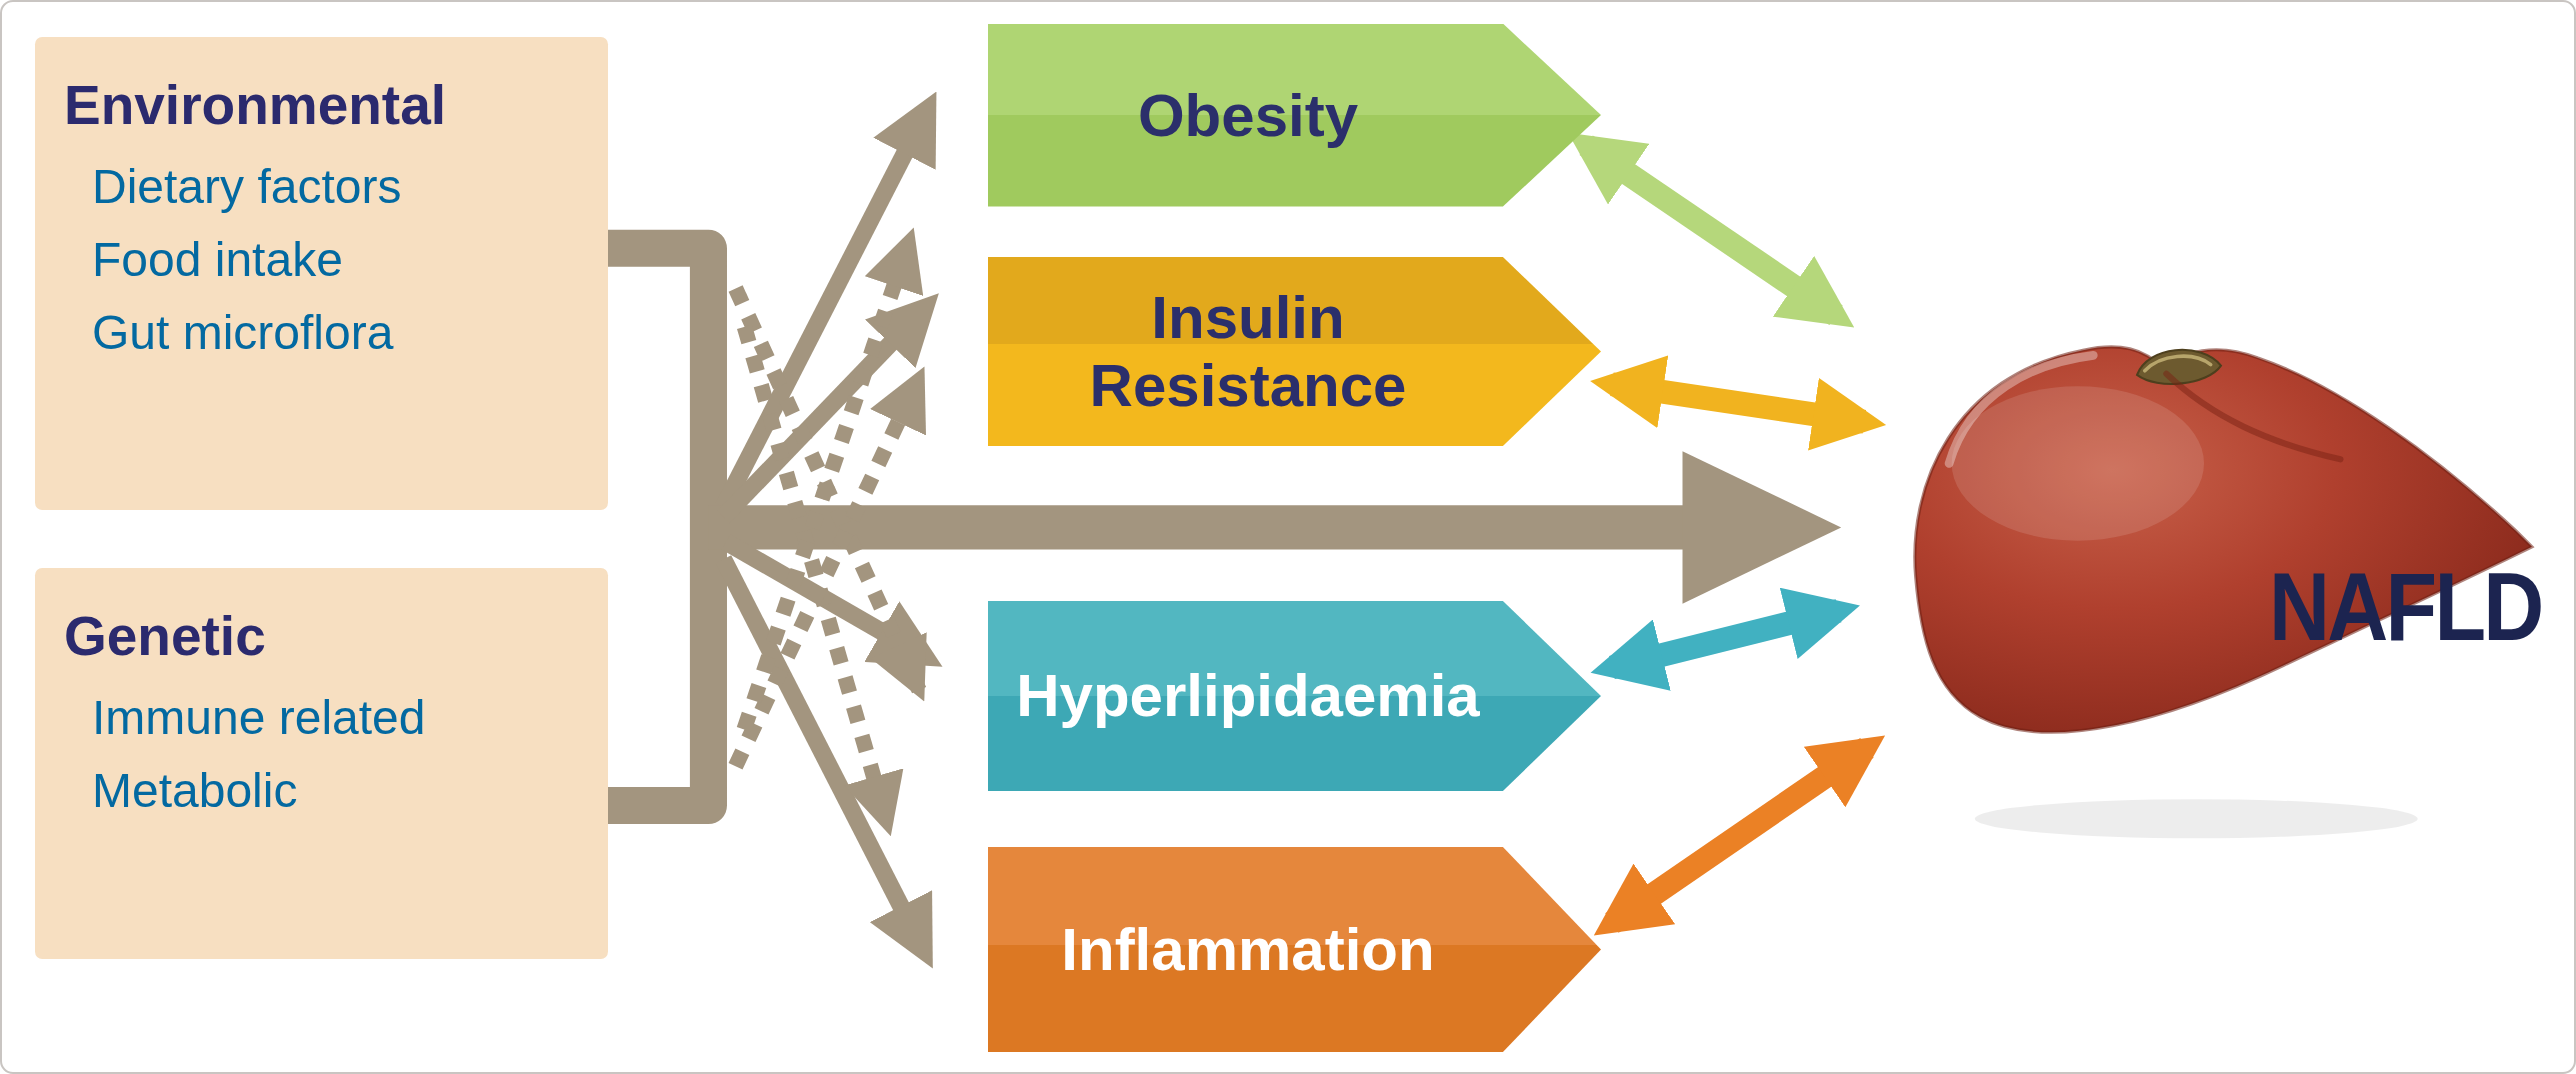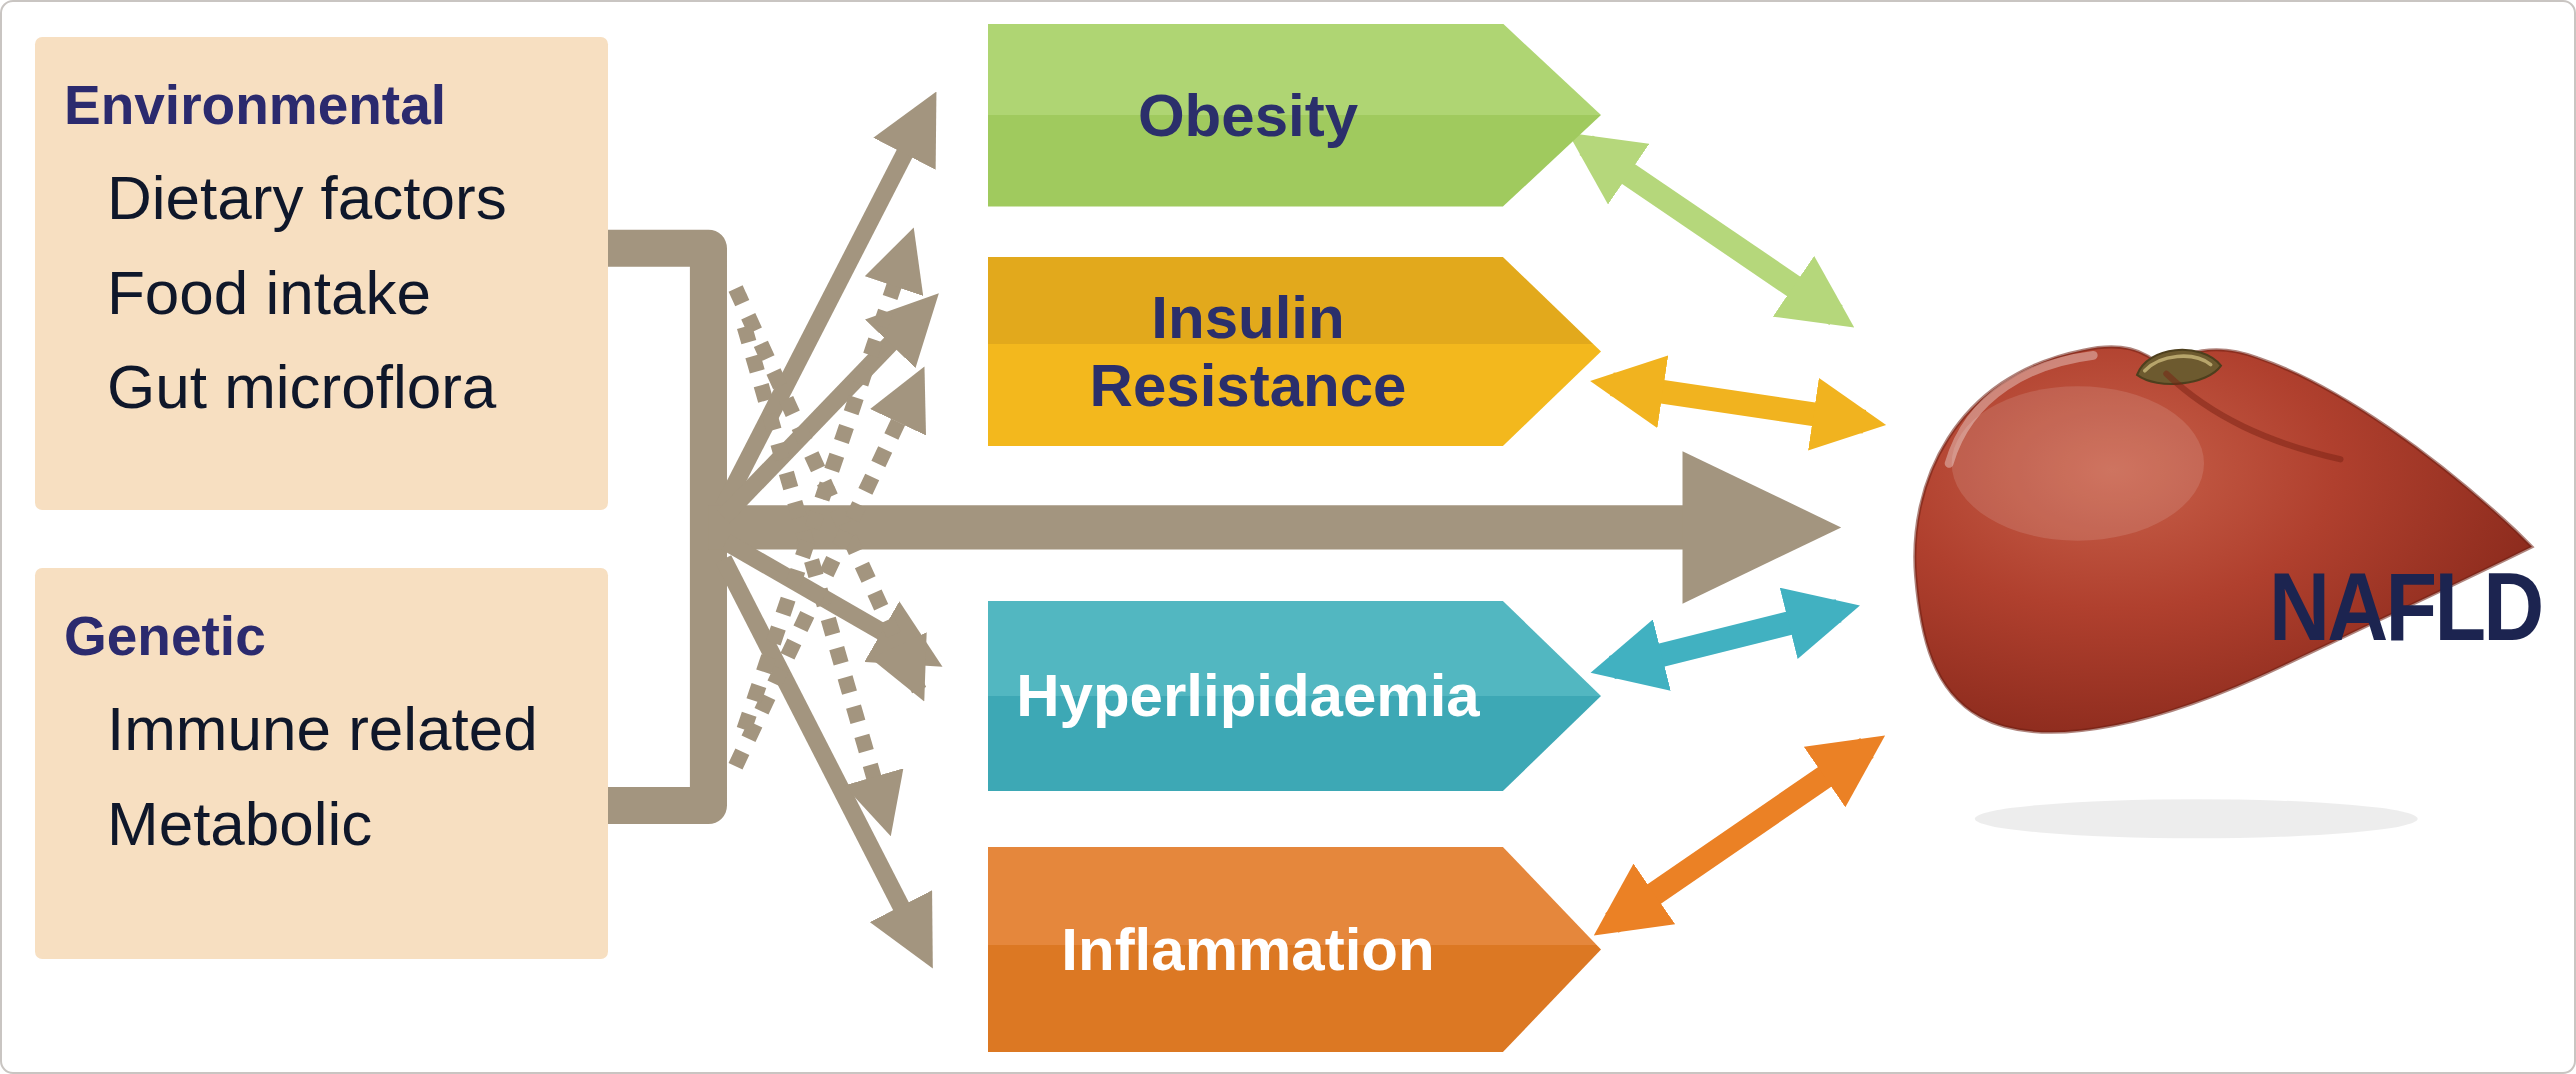--- a/index.html
+++ b/index.html
@@ -27,24 +27,24 @@
   .box-environmental { top: 35px;  height: 473px; }
   .box-genetic       { top: 566px; height: 391px; }
   .box-heading {
     color: #2b2a6e;
     font-size: 55px;
     font-weight: 600;
     letter-spacing: 0px;
     margin: 0 0 14.4px 0;
   }
   .box-item {
-    color: #0f172a;
-    font-size: 62px;
+    color: #0369a1;
+    font-size: 48px;
     font-weight: 500;
-    margin-left: 43px;
+    margin-left: 28px;
     line-height: 1.52;
     white-space: nowrap;
   }
   
   .banner {
     position: absolute;
     left: 950px;
     width: 613px;
     display: flex;
     flex-direction: column;

